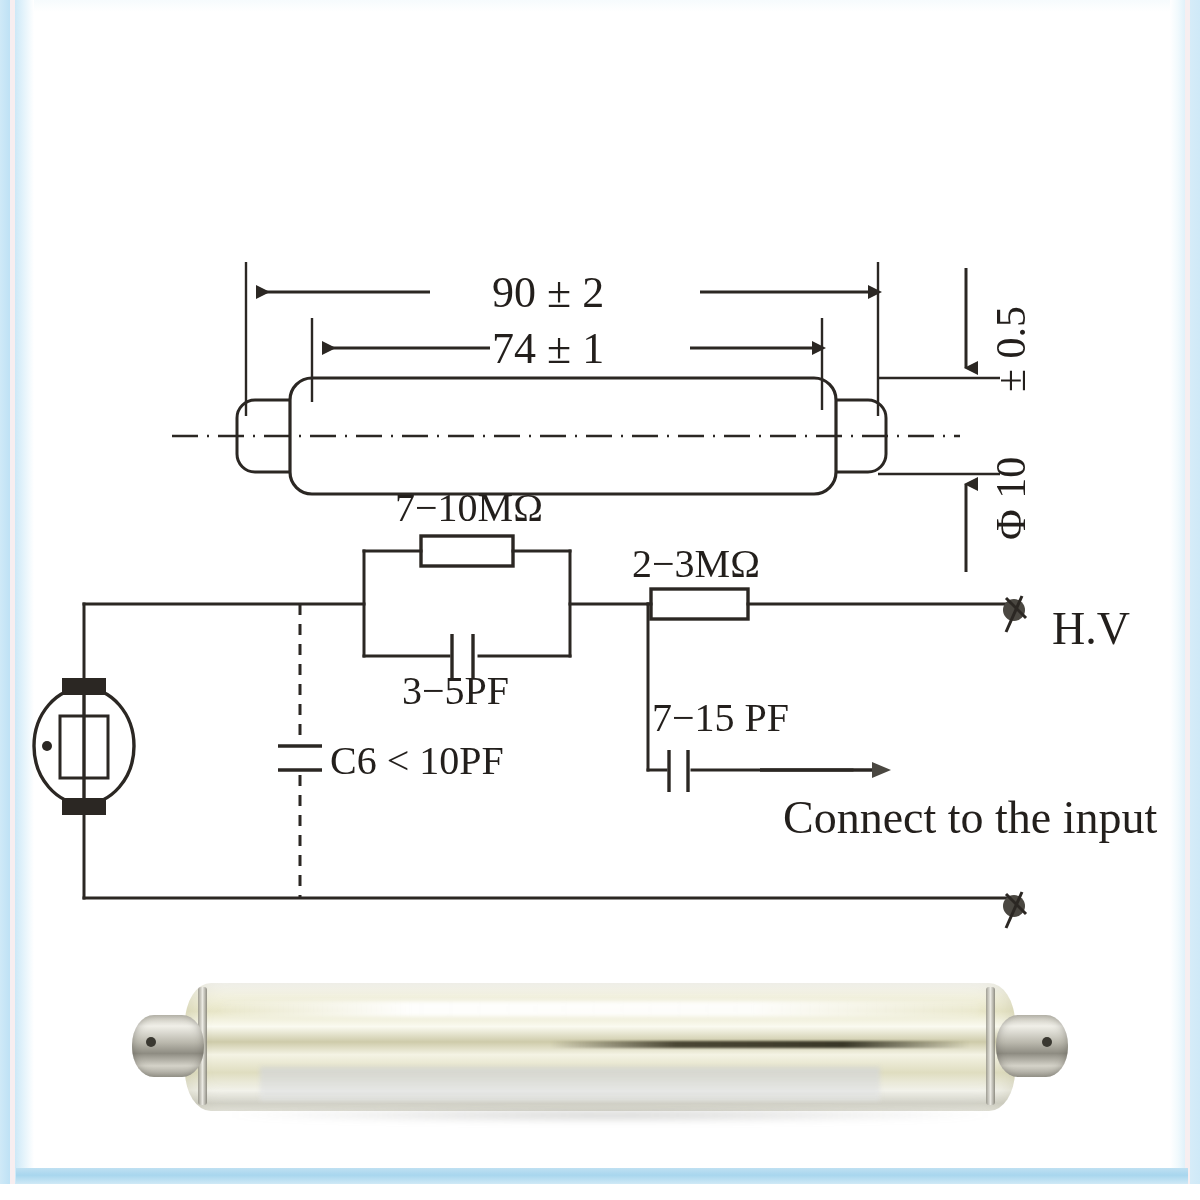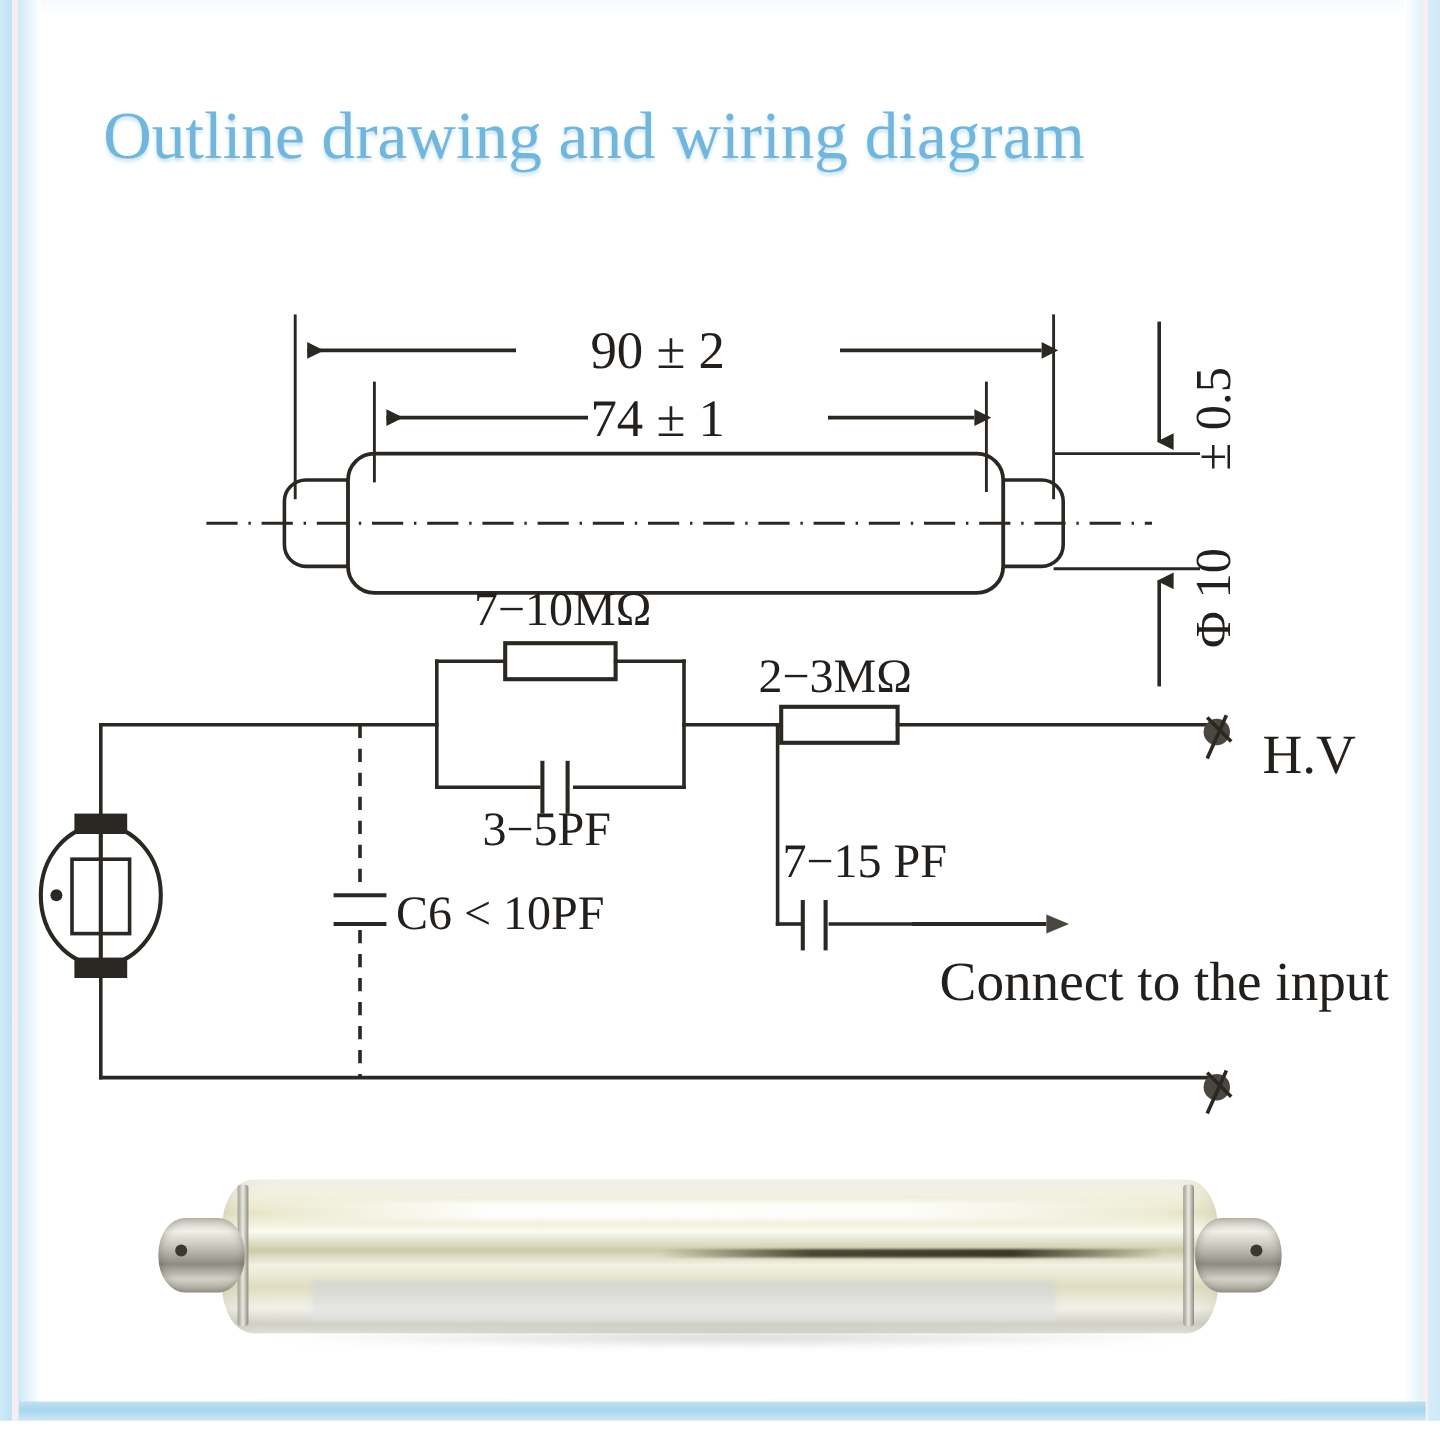--- a/index.html
+++ b/index.html
@@ -190,21 +190,20 @@
 <div id="page">
 
   <div class="band-top"></div>
   <div class="band-left"></div>
   <div class="band-right"></div>
   <div class="edge-pink-l"></div>
   <div class="edge-pink-r"></div>
   <div class="band-bottom-blue"></div>
   <div class="band-bottom-white"></div>
 
-  <div class="title">Outline drawing and wiring diagram</div>
 
   <svg class="layer" viewBox="0 0 1200 1200">
     <defs>
       <marker id="arrL" markerWidth="16" markerHeight="14" refX="14" refY="7" orient="auto" markerUnits="userSpaceOnUse">
         <path d="M14,0 L14,14 L0,7 Z" fill="#2b2723"></path>
       </marker>
       <marker id="arrR" markerWidth="16" markerHeight="14" refX="2" refY="7" orient="auto" markerUnits="userSpaceOnUse">
         <path d="M2,0 L2,14 L16,7 Z" fill="#2b2723"></path>
       </marker>
       <marker id="arrD" markerWidth="14" markerHeight="16" refX="7" refY="14" orient="auto" markerUnits="userSpaceOnUse">

